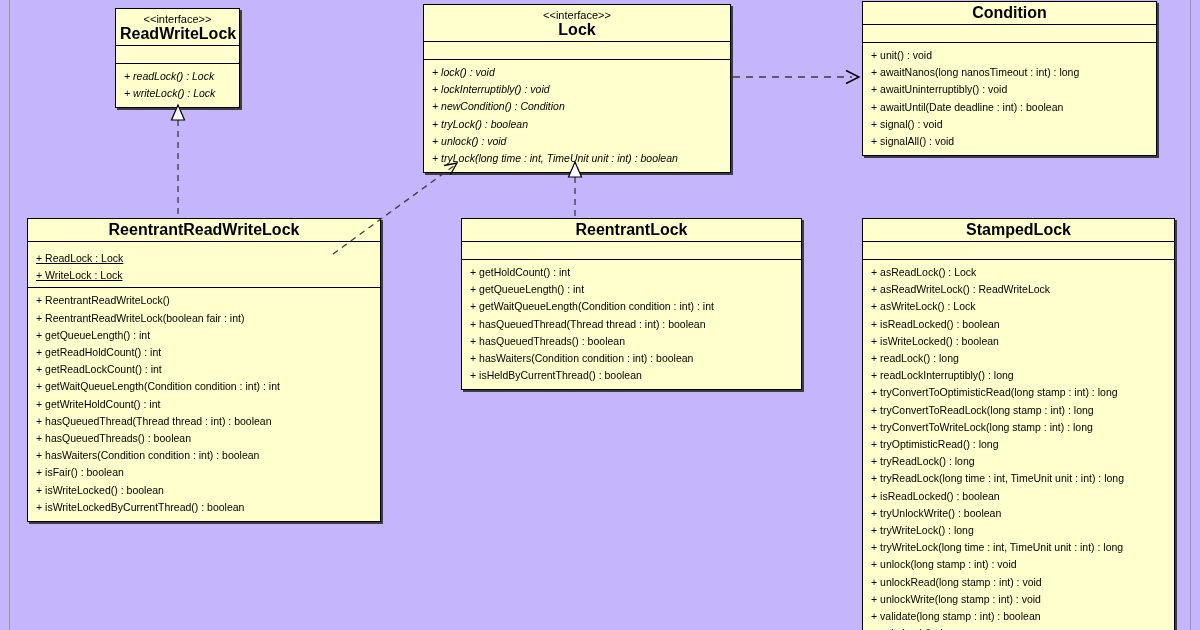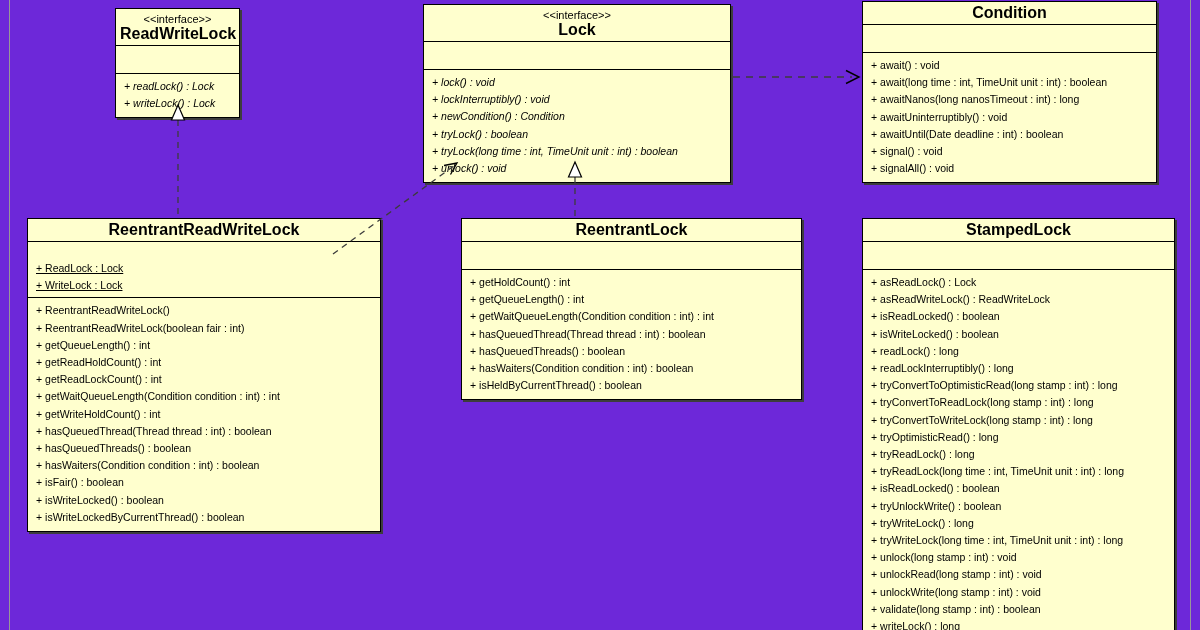--- a/index.html
+++ b/index.html
@@ -5,21 +5,21 @@
   html, body {
     margin: 0;
     padding: 0;
     background: #ffffff;
   }
   #canvas {
     position: relative;
     width: 1200px;
     height: 630px;
     overflow: hidden;
-    background: #6d28d9;
+    background: #c4b5fd;
     font-family: "Liberation Sans", sans-serif;
     color: #000;
   }
   .frame-line {
     position: absolute;
     top: 0;
     bottom: 0;
     width: 1px;
     background: #989898;
   }
@@ -42,21 +42,21 @@
     line-height: 14px;
   }
   .uml-name {
     font-size: 16px;
     font-weight: bold;
     line-height: 15px;
   }
   .uml-attrs {
     border-top: 1px solid #000;
     min-height: 6px;
-    padding: 18px 0 3px 0;
+    padding: 8px 0 3px 0;
   }
   .uml-methods {
     border-top: 1px solid #000;
     padding: 4px 0 5px 0;
   }
   .uml-line {
     font-size: 10.5px;
     line-height: 17.2px;
     padding: 0 6px 0 8px;
     white-space: nowrap;
@@ -105,33 +105,32 @@
     <div class="uml-title">
       <div class="uml-stereotype">&lt;&lt;interface&gt;&gt;</div>
       <div class="uml-name">Lock</div>
     </div>
     <div class="uml-attrs"></div>
     <div class="uml-methods">
         <div class="uml-line">+ lock() : void</div>
         <div class="uml-line">+ lockInterruptibly() : void</div>
         <div class="uml-line">+ newCondition() : Condition</div>
         <div class="uml-line">+ tryLock() : boolean</div>
+        <div class="uml-line">+ unlock() : void</div>
         <div class="uml-line">+ tryLock(long time : int, TimeUnit unit : int) : boolean</div>
-        <div class="uml-line">+ unlock() : void</div>
       </div>
   </div>
 
   <div id="box-condition" class="uml-box">
     <div class="uml-title">
       <div class="uml-name">Condition</div>
     </div>
     <div class="uml-attrs"></div>
     <div class="uml-methods">
-        <div class="uml-line">+ await() : void</div>
-        <div class="uml-line">+ await(long time : int, TimeUnit unit : int) : boolean</div>
+        <div class="uml-line">+ unit() : void</div>
         <div class="uml-line">+ awaitNanos(long nanosTimeout : int) : long</div>
         <div class="uml-line">+ awaitUninterruptibly() : void</div>
         <div class="uml-line">+ awaitUntil(Date deadline : int) : boolean</div>
         <div class="uml-line">+ signal() : void</div>
         <div class="uml-line">+ signalAll() : void</div>
       </div>
   </div>
 
   <div id="box-rrwl" class="uml-box underline-attrs">
     <div class="uml-title">
@@ -175,20 +174,21 @@
   </div>
 
   <div id="box-stampedlock" class="uml-box">
     <div class="uml-title">
       <div class="uml-name">StampedLock</div>
     </div>
     <div class="uml-attrs"></div>
     <div class="uml-methods">
         <div class="uml-line">+ asReadLock() : Lock</div>
         <div class="uml-line">+ asReadWriteLock() : ReadWriteLock</div>
+        <div class="uml-line">+ asWriteLock() : Lock</div>
         <div class="uml-line">+ isReadLocked() : boolean</div>
         <div class="uml-line">+ isWriteLocked() : boolean</div>
         <div class="uml-line">+ readLock() : long</div>
         <div class="uml-line">+ readLockInterruptibly() : long</div>
         <div class="uml-line">+ tryConvertToOptimisticRead(long stamp : int) : long</div>
         <div class="uml-line">+ tryConvertToReadLock(long stamp : int) : long</div>
         <div class="uml-line">+ tryConvertToWriteLock(long stamp : int) : long</div>
         <div class="uml-line">+ tryOptimisticRead() : long</div>
         <div class="uml-line">+ tryReadLock() : long</div>
         <div class="uml-line">+ tryReadLock(long time : int, TimeUnit unit : int) : long</div>

